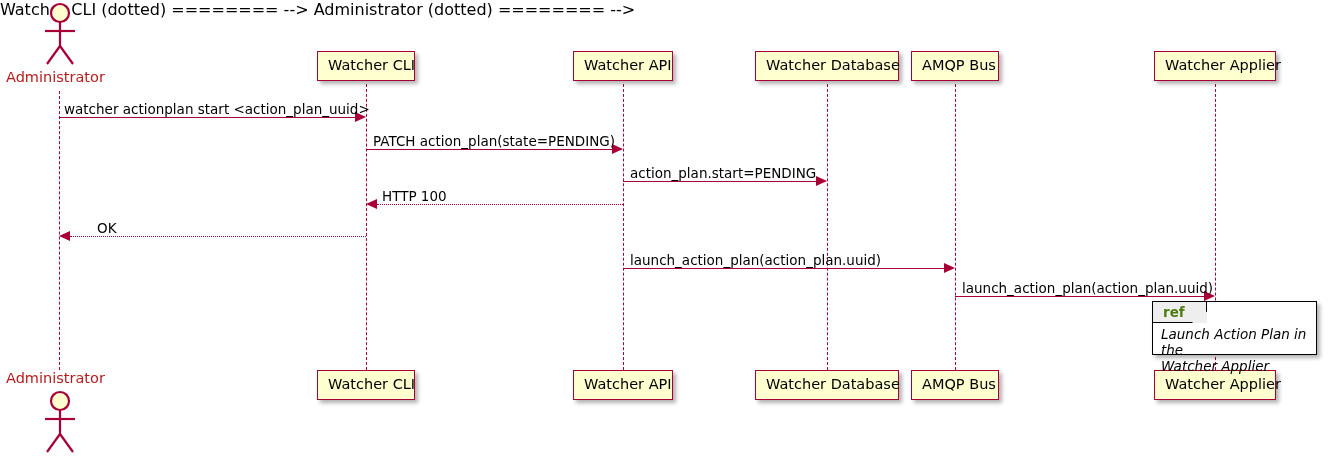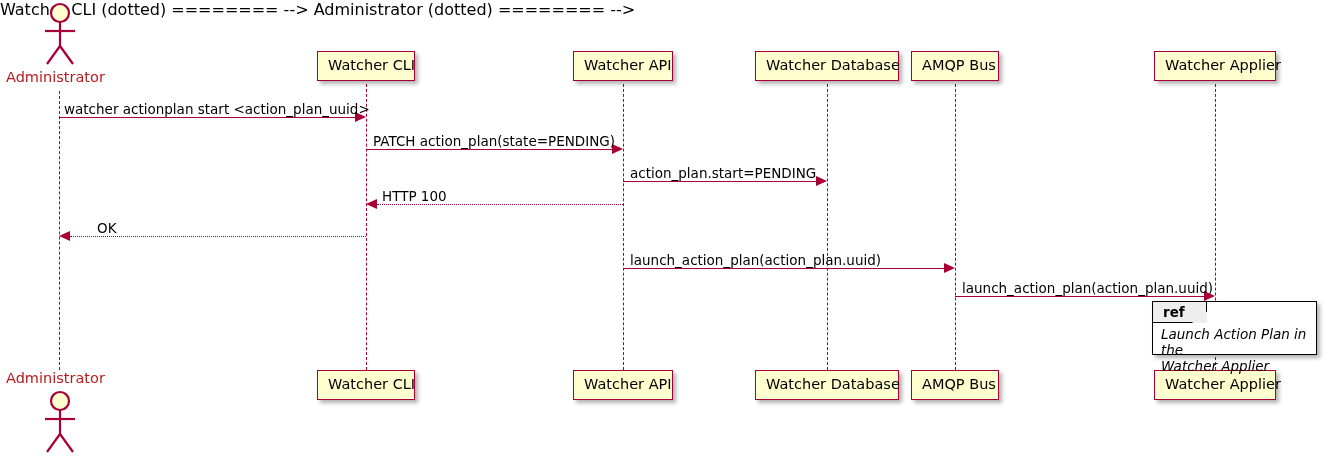--- a/index.html
+++ b/index.html
@@ -123,21 +123,21 @@
     height: 100%;
     background: #EEEEEE;
     clip-path: polygon(0 0, 100% 0, 100% 45%, 72% 100%, 0 100%);
   }
   .ref-tab-label {
     position: absolute;
     left: 10px;
     top: 2px;
     font-size: 13.5px;
     font-weight: bold;
-    color: #000000;
+    color: #4d7c0f;
     z-index: 2;
   }
   .ref-body {
     position: absolute;
     left: 8px;
     top: 24px;
     font-size: 13.5px;
     line-height: 16px;
     color: #000000;
     width: 160px;

